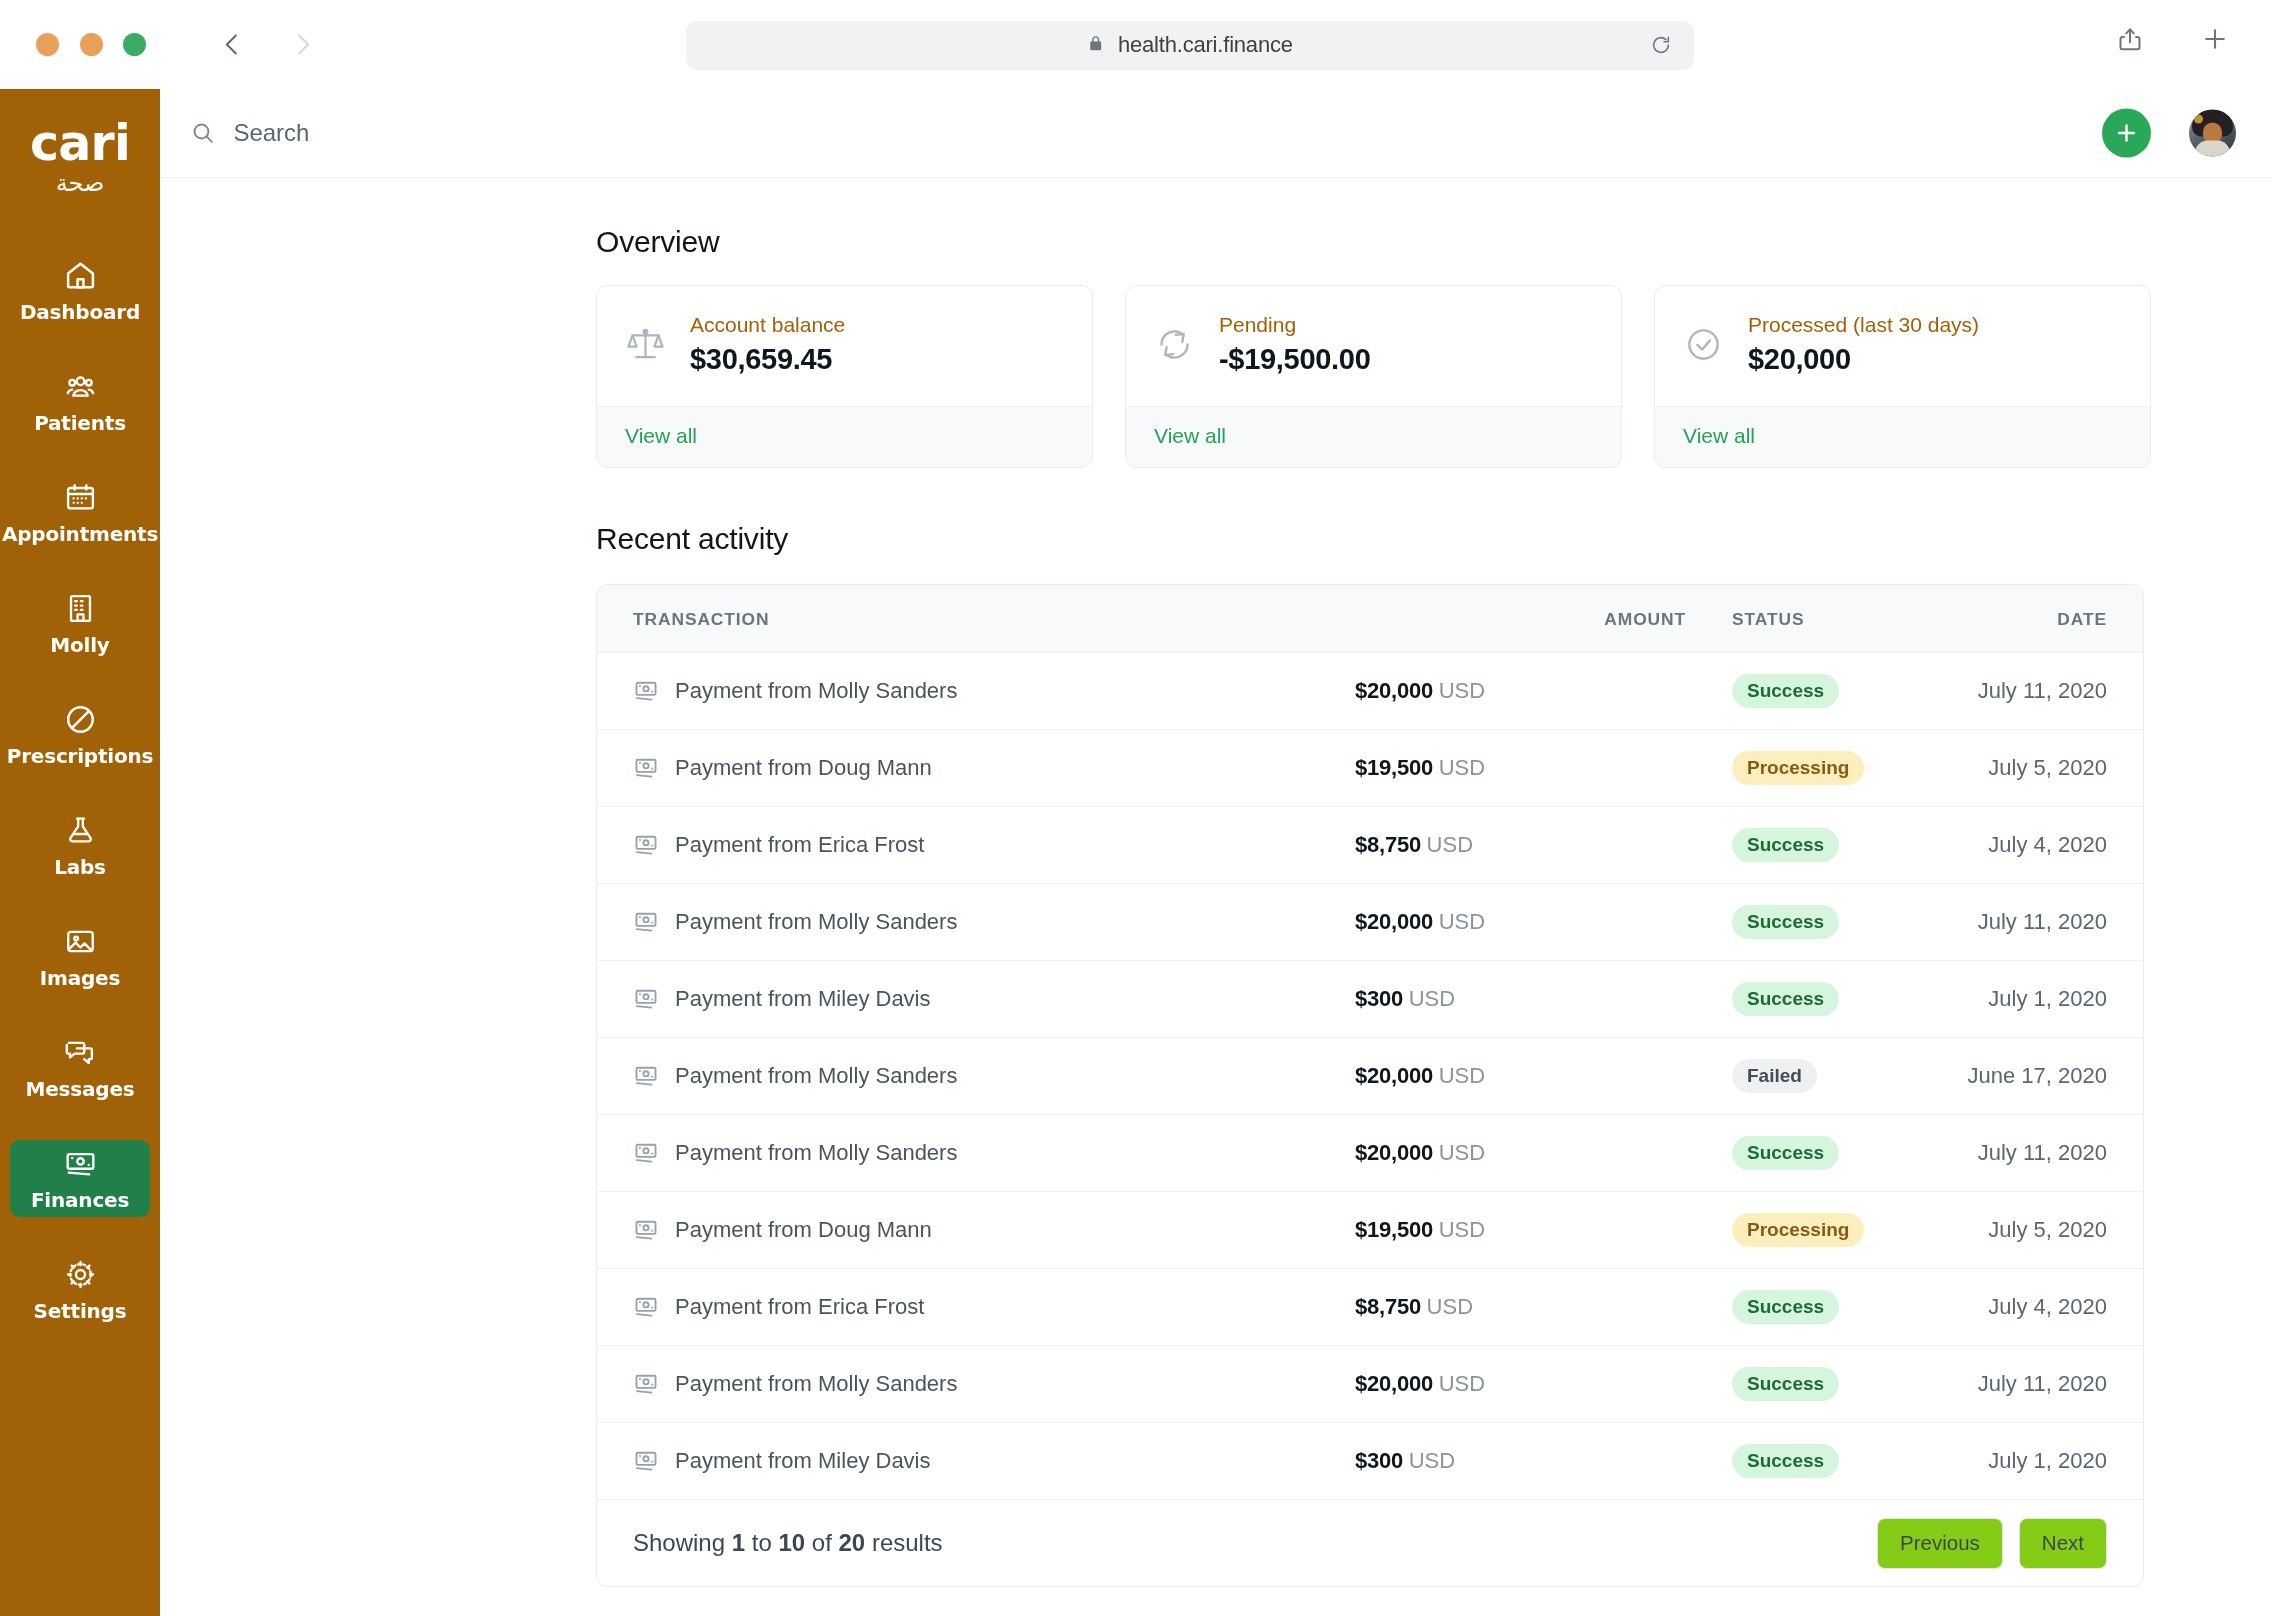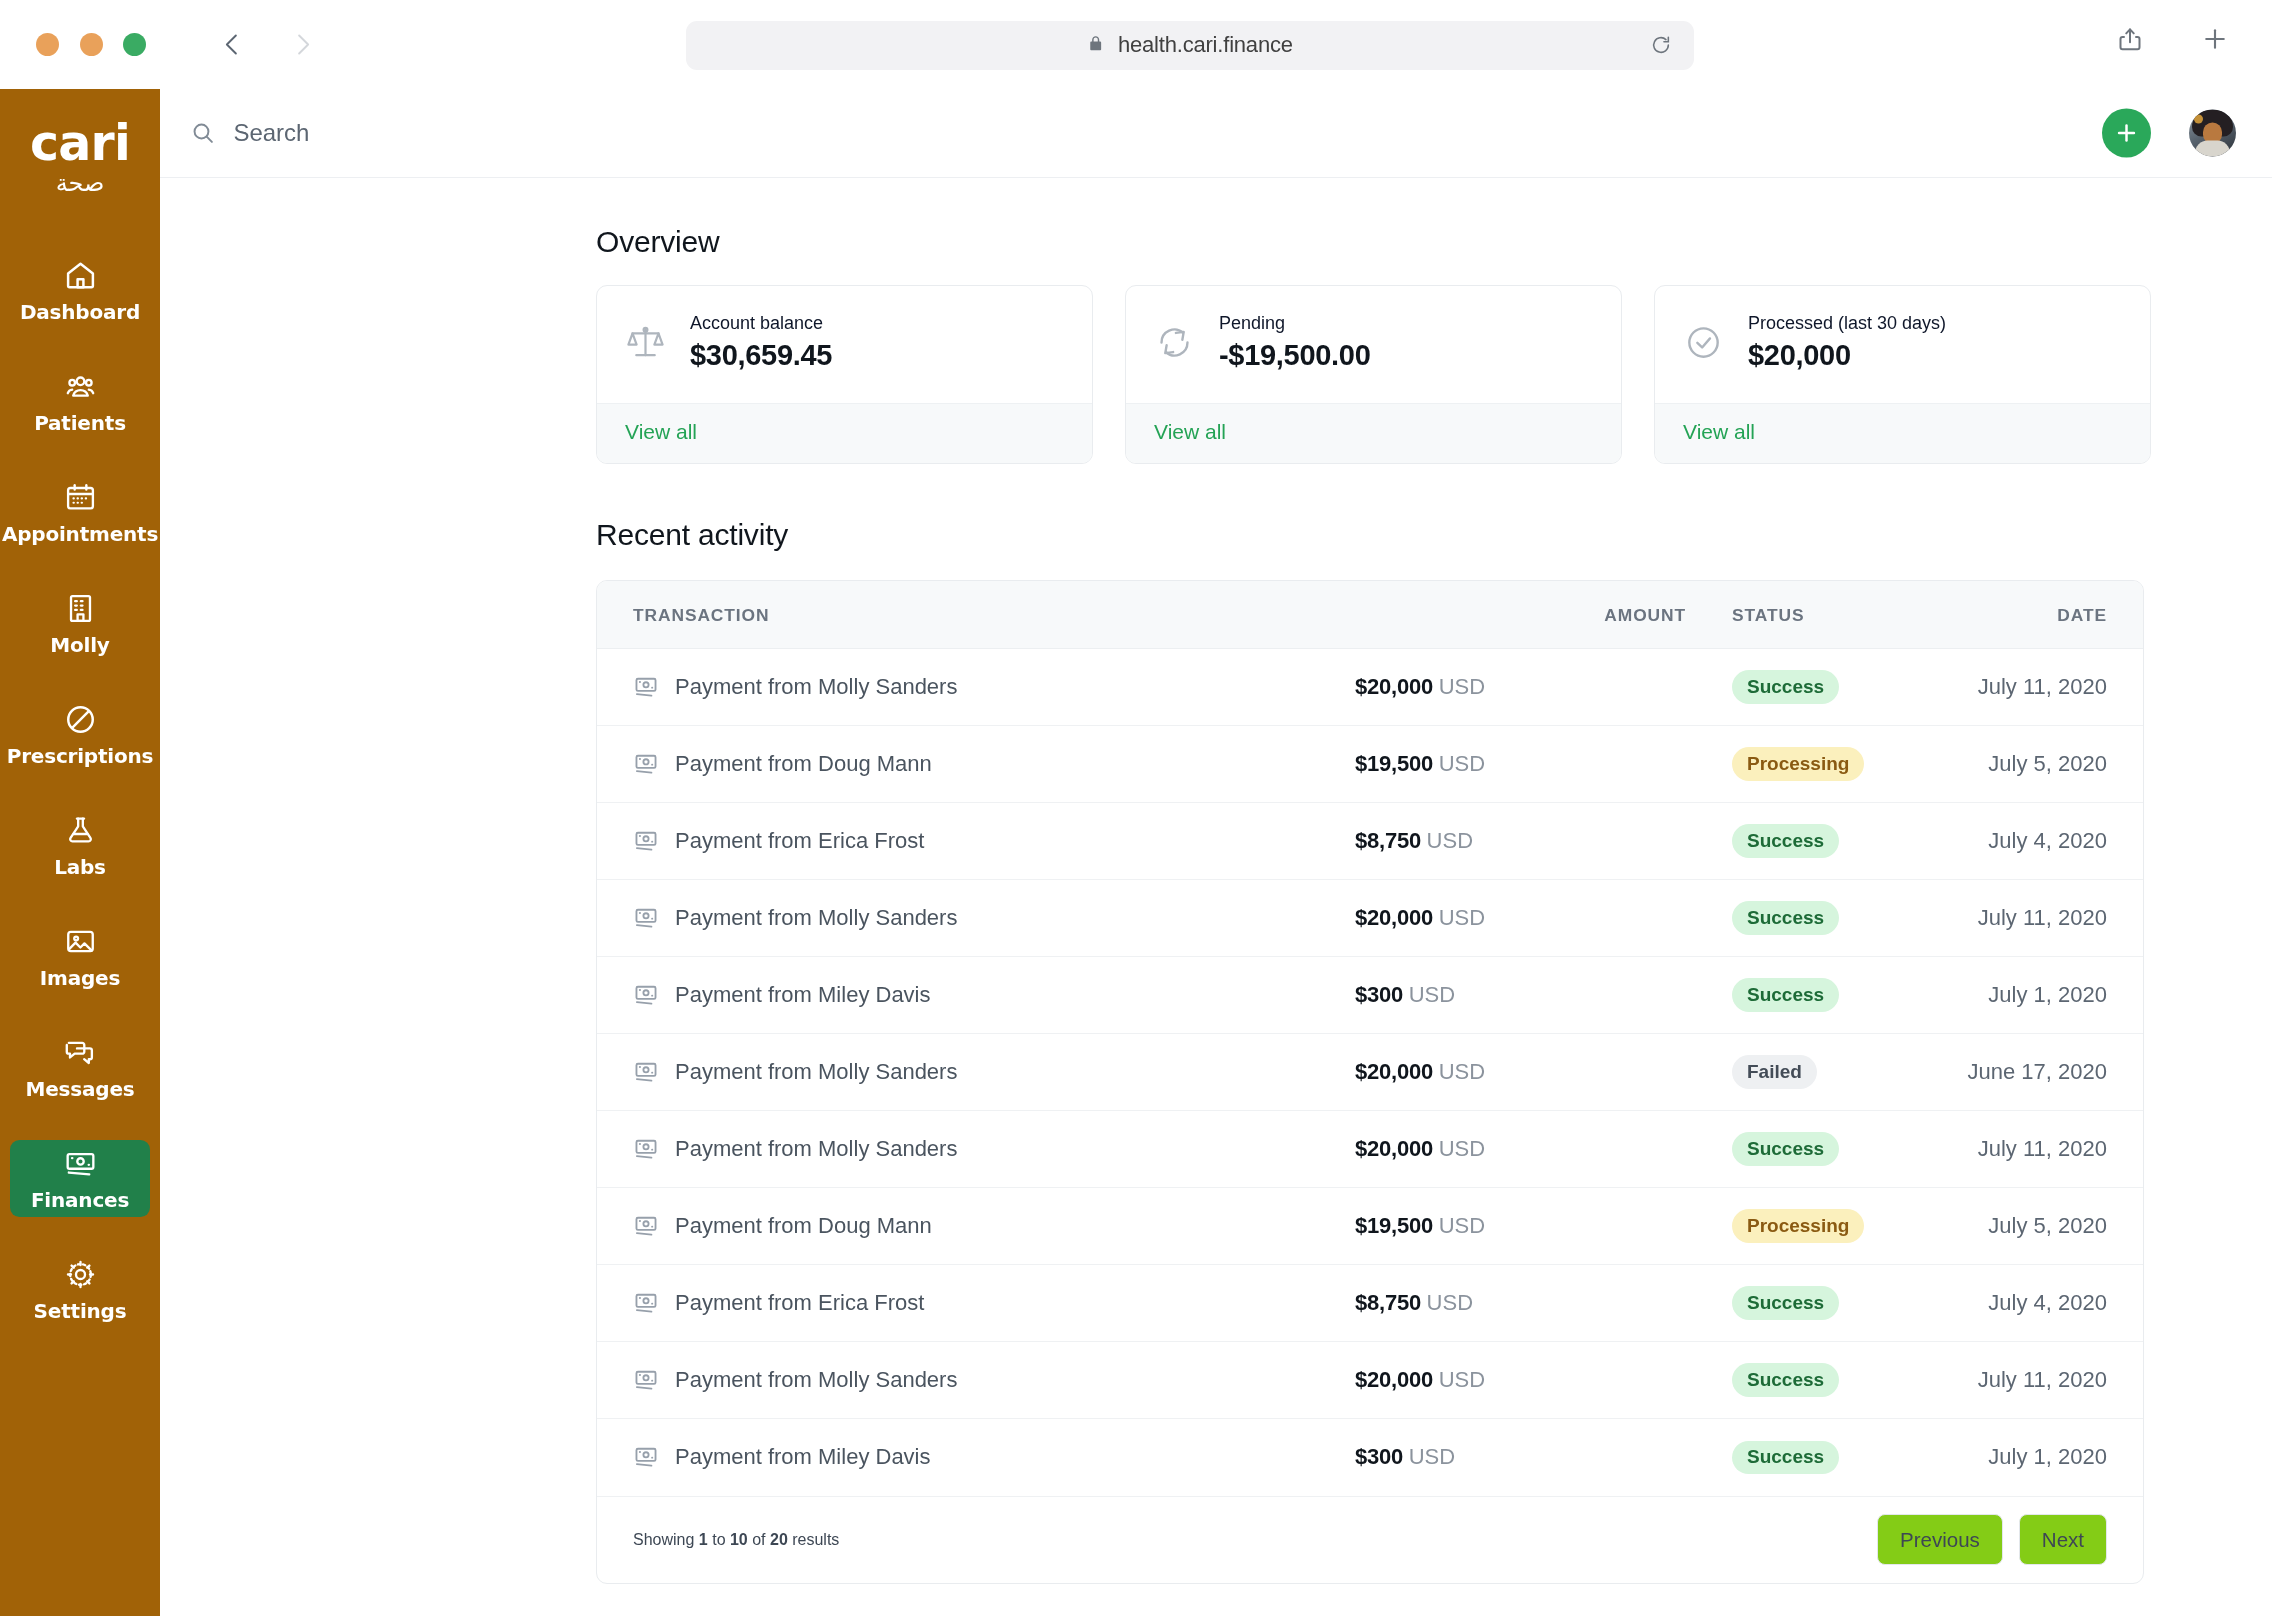--- a/index.html
+++ b/index.html
@@ -148,21 +148,21 @@
     width: 497px;
     border: 1.6px solid #e9ecef; border-radius: 11px;
     background: #ffffff; overflow: hidden;
   }
   .ov-top {
     display: flex; align-items: center; gap: 24px;
     padding: 26px 28px 30px 28px;
   }
   .ov-icon { width: 41px; height: 41px; flex: 0 0 auto; }
   .ov-icon svg { width: 100%; height: 100%; display: block; }
-  .ov-label { font-size: 18px; color: #0f172a; line-height: 1.25; }
+  .ov-label { font-size: 21px; color: #a16207; line-height: 1.25; }
   .ov-value {
     font-size: 29px; color: #10161d; font-weight: 700;
     letter-spacing: -0.3px; margin-top: 4.7px; line-height: 1.15;
   }
   .ov-foot {
     background: #f7f9fa; border-top: 1.6px solid #eef1f3;
     padding: 16.6px 28px 19px 28px;
   }
   .ov-foot a {
     font-size: 21px; color: #24a355; text-decoration: none; cursor: pointer;
@@ -213,21 +213,21 @@
   .badge-failed { background: #eef0f2; color: #434c57; }
 
   .td-date { text-align: right; padding-right: 36px; font-size: 22px; color: #5c6672; }
 
   
   #pagination {
     border-top: 1.6px solid #eff1f3;
     height: 87px; display: flex; align-items: center;
     padding: 0 36px; justify-content: space-between;
   }
-  #showing-text { font-size: 16px; color: #3d4754; }
+  #showing-text { font-size: 24px; color: #3d4754; }
   #showing-text b { font-weight: 700; }
   #page-buttons { display: flex; gap: 16px; }
   .pg-btn {
     font-family: "Liberation Sans", sans-serif;
     font-size: 20.5px; color: #3d4754; font-weight: 400;
     background: #84cc16; border: 1.6px solid #e3e7eb; border-radius: 8px;
     padding: 12.6px 22px; cursor: pointer;
   }
 </style>
 </head>

